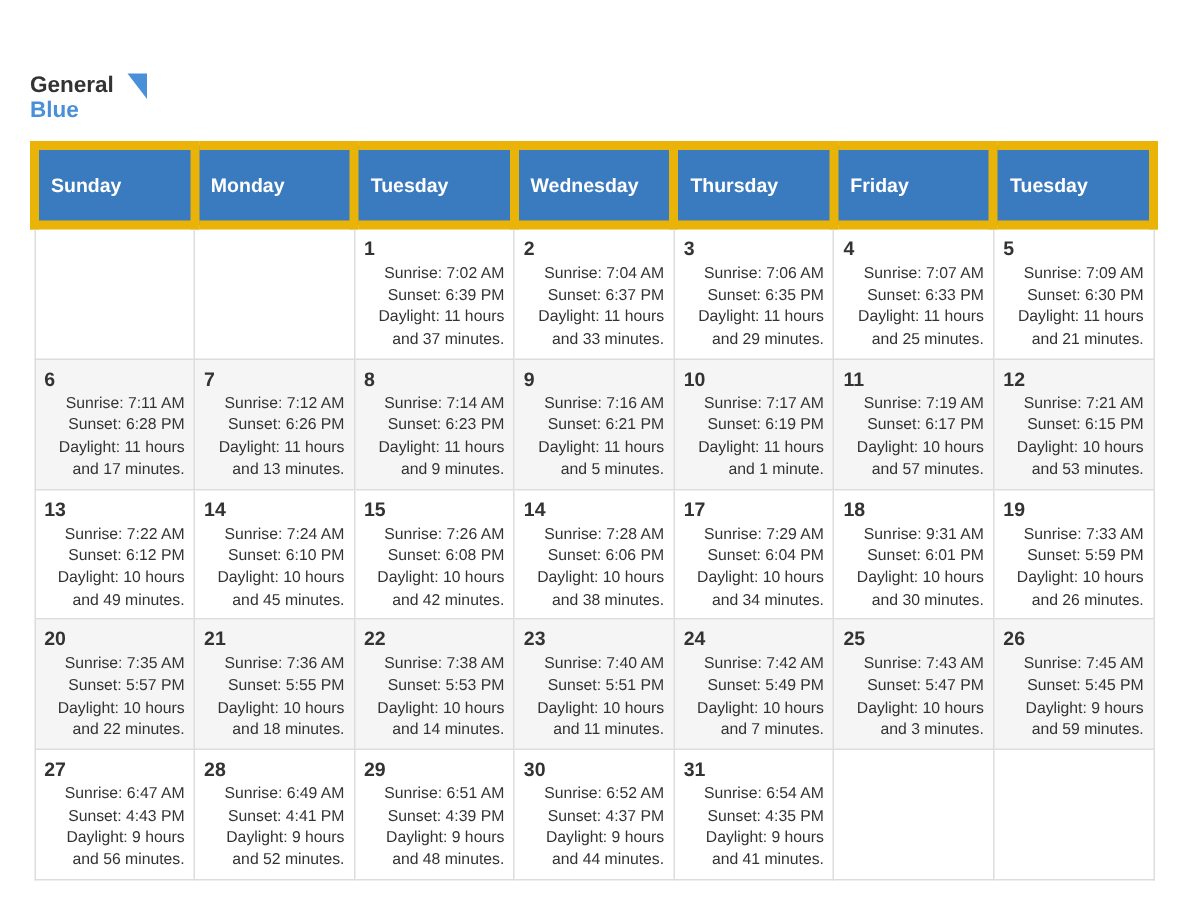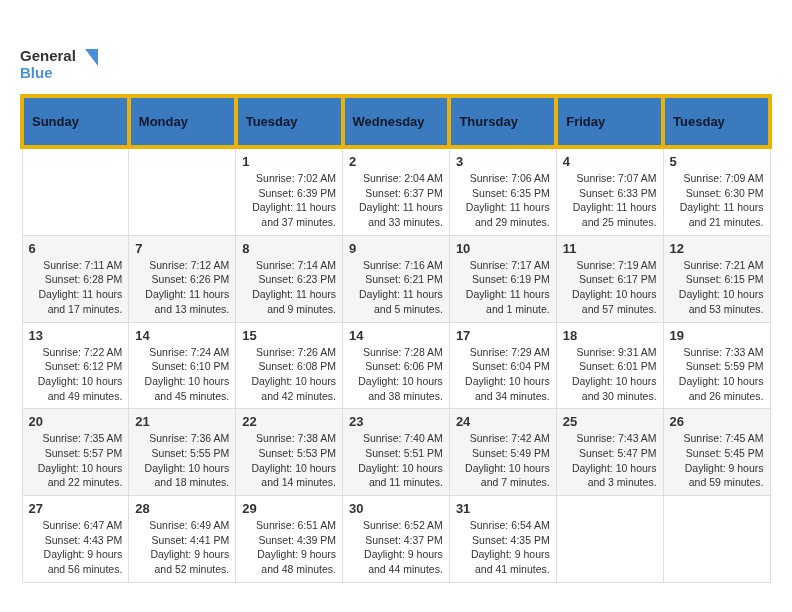--- a/index.html
+++ b/index.html
@@ -34,25 +34,25 @@
       font-size: 16px;
       color: #555;
     }
     .calendar {
       width: 100%;
       border-collapse: collapse;
       border: 1px solid #ccc;
     }
     .calendar th {
       background-color: #3a7bbf;
-      color: #0f172a;
+      color: #ffffff;
       text-align: left;
       padding: 16px 8px;
       font-size: 13px;
-      border: 4px solid #eab308;
+      border: 6px solid #eab308;
     }
     .calendar td {
       vertical-align: top;
       padding: 5px 6px;
       border: 1px solid #ddd;
       width: calc(100% / 7);
       min-height: 80px;
       font-size: 11px;
       color: #333;
       background: #fff;
@@ -110,21 +110,21 @@
         <td class="empty-cell"></td>
         <td class="empty-cell"></td>
         <td>
           <span class="day-number">1</span>
           <div class="day-info">Sunrise: 7:02 AM
 Sunset: 6:39 PM
 Daylight: 11 hours and 37 minutes.</div>
         </td>
         <td>
           <span class="day-number">2</span>
-          <div class="day-info">Sunrise: 2:04 AM
+          <div class="day-info">Sunrise: 7:04 AM
 Sunset: 6:37 PM
 Daylight: 11 hours and 33 minutes.</div>
         </td>
         <td>
           <span class="day-number">3</span>
           <div class="day-info">Sunrise: 7:06 AM
 Sunset: 6:35 PM
 Daylight: 11 hours and 29 minutes.</div>
         </td>
         <td>

